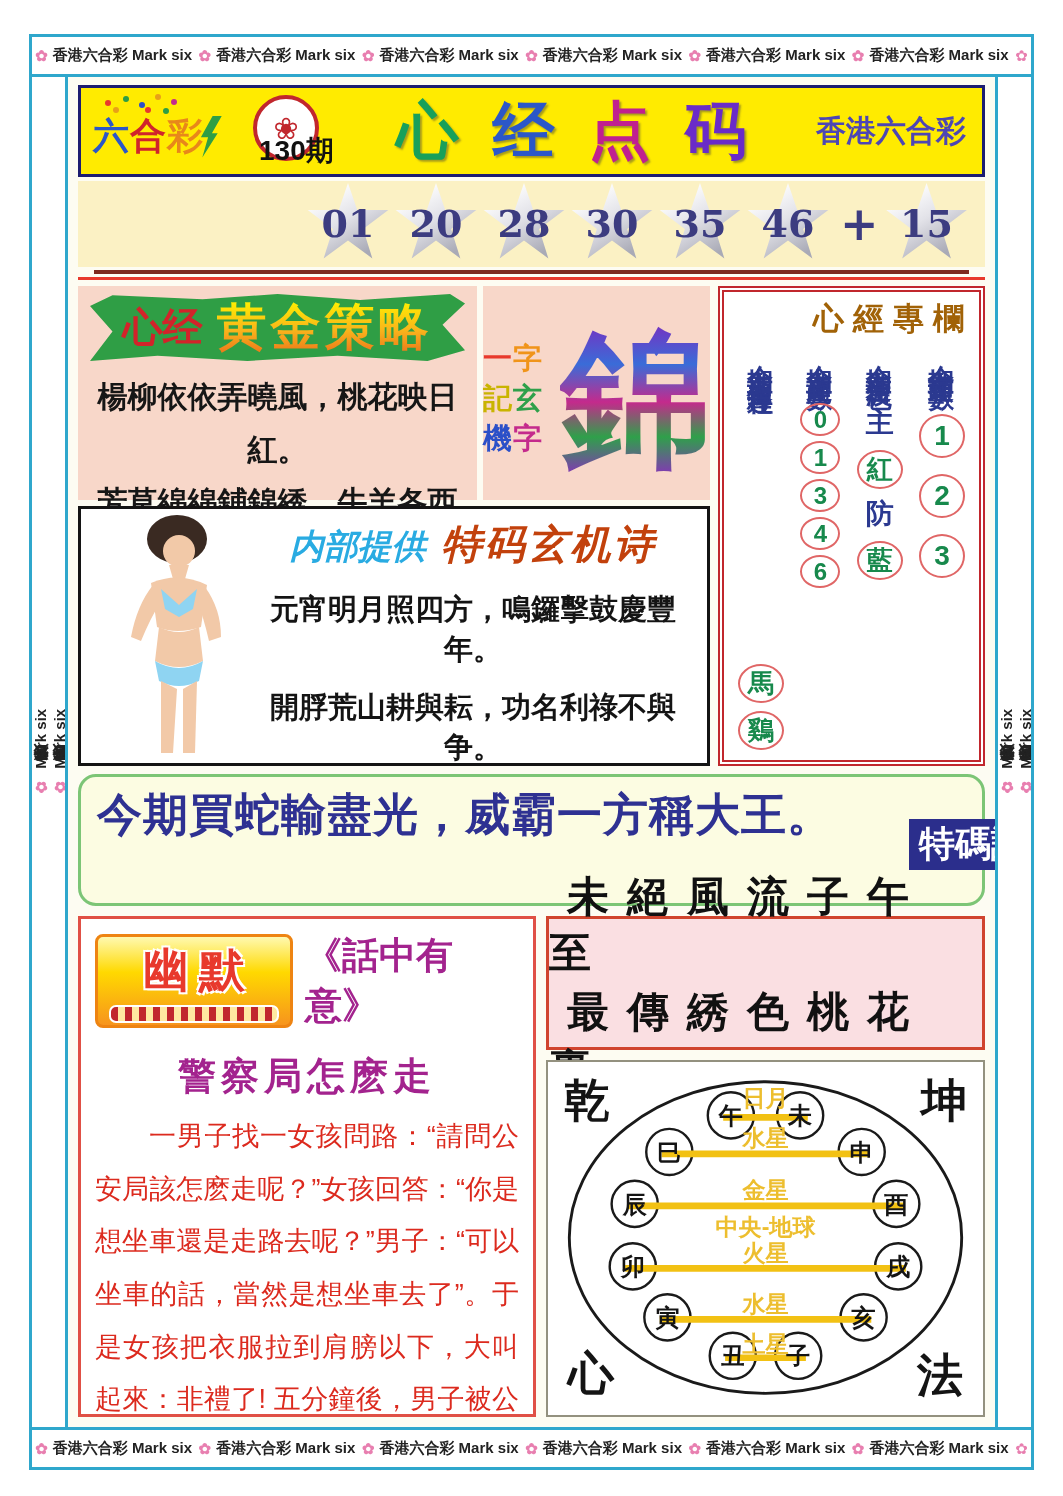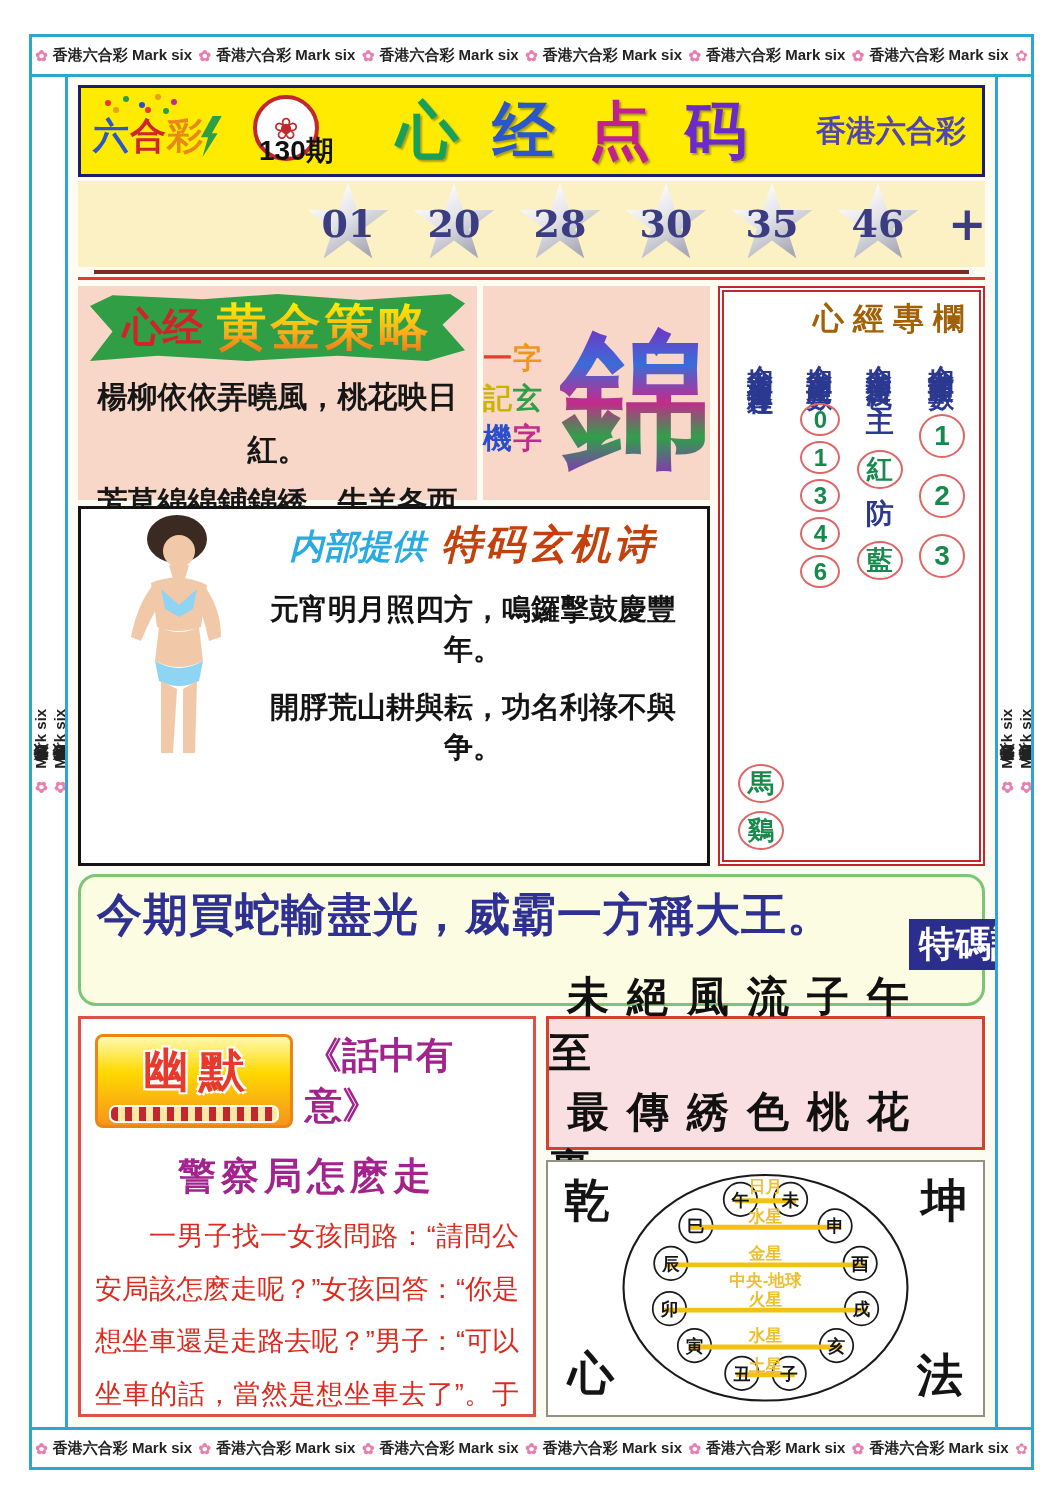--- a/index.html
+++ b/index.html
@@ -21,29 +21,29 @@
   .logo-wrap{position:relative;width:160px;flex:none;margin-top:10px;}
   .logo{font:bold 36px "DejaVu Serif",serif;letter-spacing:1px;}
   .bolt{display:inline-block;width:24px;height:42px;background:#2F9E45;clip-path:polygon(62% 0,100% 0,58% 42%,82% 42%,18% 100%,42% 52%,12% 52%);vertical-align:-10px;margin-left:-6px;}
   .confetti{position:absolute;top:-12px;left:12px;width:6px;height:6px;border-radius:50%;background:#E8392C;box-shadow:18px -4px 0 #2B9E45,34px 2px 0 #2B4FC8,50px -6px 0 #E8A018,66px -1px 0 #C42A8C,8px 7px 0 #E8A018,40px 7px 0 #E8392C,58px 8px 0 #2B9E45;}
   .emblem{width:58px;height:58px;flex:none;border:4px solid #C1272D;border-radius:50%;background:#fff;display:flex;align-items:center;justify-content:center;color:#C1272D;font-size:30px;margin:0 8px 6px 0;}
   .issue{position:absolute;left:178px;bottom:4px;font:bold 28px "Liberation Sans",sans-serif;color:#111;}
   .main-title{flex:1;text-align:center;font:bold 62px "DejaVu Serif",serif;letter-spacing:34px;text-indent:34px;text-shadow:2px 2px 2px rgba(60,60,60,.45);}
   .brand{flex:none;font:bold 30px "DejaVu Serif",serif;color:#4D46B4;margin-right:4px;}
   
   .stars-block{flex:none;margin-top:4px;}
-  .stars{height:86px;background:#FBF1C4;display:flex;align-items:center;padding-left:228px;gap:18px;}
+  .stars{height:86px;background:#FBF1C4;display:flex;align-items:center;padding-left:228px;}
   .star{width:84px;height:82px;position:relative;flex:none;margin-right:4px;}
   .star::before{content:"";position:absolute;inset:0;background:linear-gradient(150deg,#ffffff 15%,#e2e2e8 45%,#a9aab6 80%);clip-path:polygon(50% 0%,61% 33%,98% 33%,68% 56%,79% 92%,50% 70%,21% 92%,32% 56%,2% 33%,39% 33%);}
   .star .num{position:absolute;top:18px;width:100%;text-align:center;font:bold 38px "DejaVu Serif",serif;color:#3C3C80;}
   .plus{font:bold 46px "DejaVu Serif",serif;color:#3C3C80;margin:0 6px;flex:none;}
   .rule1{height:4px;background:#7E2A1E;margin:3px 16px 0;}
   .rule2{height:3px;background:#E8392C;margin:3px 0 0;}
   
-  .mid{display:flex;gap:8px;margin-top:6px;flex:none;height:580px;}
+  .mid{display:flex;gap:8px;margin-top:6px;flex:none;height:480px;}
   .mid-left{width:632px;flex:none;display:flex;flex-direction:column;gap:6px;}
   .mid-left-top{display:flex;gap:6px;height:214px;flex:none;}
   .gold-box{flex:1.67;background:#F8D7C9;box-sizing:border-box;padding:6px 10px;display:flex;flex-direction:column;}
   .banner{height:96px;background:#2F9E45;clip-path:polygon(0% 18%,6% 2%,30% 8%,50% 0%,72% 9%,96% 0%,100% 14%,94% 46%,100% 84%,90% 100%,66% 92%,42% 100%,18% 92%,0% 100%,6% 56%);display:flex;align-items:center;justify-content:center;gap:14px;margin:2px 2px 10px;}
   .g-prefix{color:#D2232A;font:bold 40px "DejaVu Serif",serif;}
   .g-main{font:bold 50px "DejaVu Serif",serif;background:linear-gradient(180deg,#FFF100 10%,#F9B31B 55%,#E8641A 100%);-webkit-background-clip:text;background-clip:text;color:transparent;letter-spacing:4px;}
   .poem{font:bold 30px "DejaVu Serif",serif;color:#161616;text-align:center;line-height:1.75;}
   .word-box{flex:1;background:#F8D7C9;display:flex;align-items:center;box-sizing:border-box;padding-top:12px;}
   .m-title{font:bold 29px "DejaVu Serif",serif;letter-spacing:1px;}
   .m-word{font:bold 150px "DejaVu Serif",serif;line-height:1.05;background:linear-gradient(180deg,#7B2CC0 0%,#3A6CD8 28%,#C42A8C 52%,#2FA04A 74%,#8C2CC0 100%);-webkit-background-clip:text;background-clip:text;color:transparent;}

